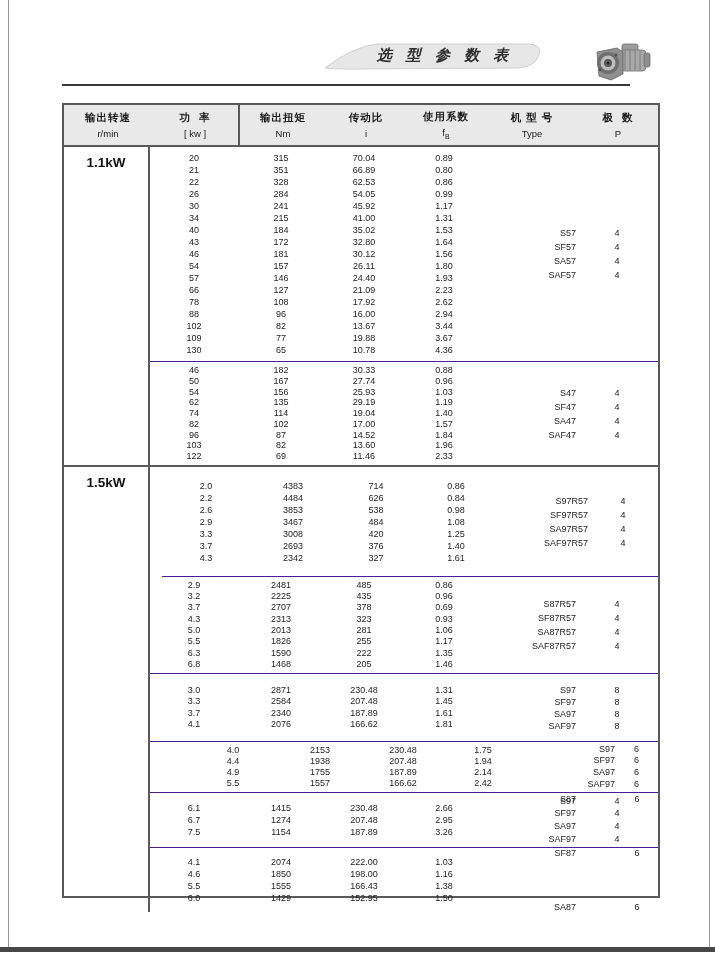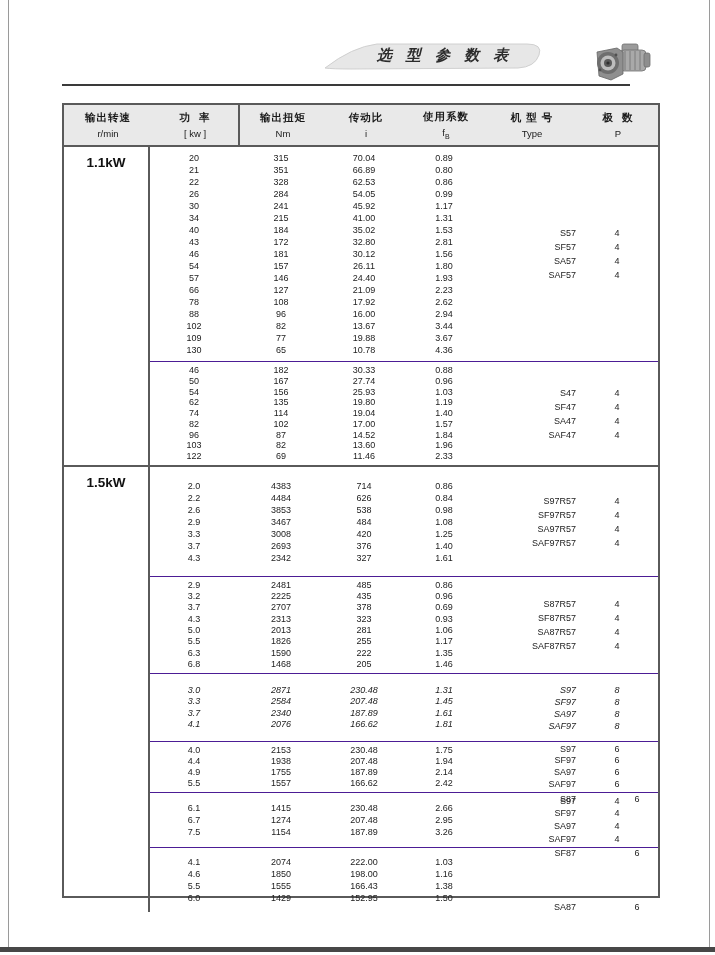--- a/index.html
+++ b/index.html
@@ -165,21 +165,21 @@
                 <span>215</span>
                 <span>41.00</span>
                 <span>1.31</span>
                 <span>40</span>
                 <span>184</span>
                 <span>35.02</span>
                 <span>1.53</span>
                 <span>43</span>
                 <span>172</span>
                 <span>32.80</span>
-                <span>2.81</span>
+                <span>1.64</span>
                 <span>46</span>
                 <span>181</span>
                 <span>30.12</span>
                 <span>1.56</span>
                 <span>54</span>
                 <span>157</span>
                 <span>26.11</span>
                 <span>1.80</span>
                 <span>57</span>
                 <span>146</span>
@@ -230,21 +230,21 @@
                 <span>50</span>
                 <span>167</span>
                 <span>27.74</span>
                 <span>0.96</span>
                 <span>54</span>
                 <span>156</span>
                 <span>25.93</span>
                 <span>1.03</span>
                 <span>62</span>
                 <span>135</span>
-                <span>19.80</span>
+                <span>29.19</span>
                 <span>1.19</span>
                 <span>74</span>
                 <span>114</span>
                 <span>19.04</span>
                 <span>1.40</span>
                 <span>82</span>
                 <span>102</span>
                 <span>17.00</span>
                 <span>1.57</span>
                 <span>96</span>
@@ -269,21 +269,21 @@
                 <div class="pole-cell">4</div>
                 <div class="type-cell"><span class="tprefix">SAF</span><span>47</span></div>
                 <div class="pole-cell">4</div>
               </div>
             </div>
           </div>
         </div>
         <div class="section">
           <div class="power-cell">1.5kW</div>
           <div class="blocks">
-            <div class="block" style="height: 110px;">
+            <div class="block" style="height: 110px; margin-left: 12px;">
               <div class="numgrid" style="line-height: 12px;">
                 <span>2.0</span>
                 <span>4383</span>
                 <span>714</span>
                 <span>0.86</span>
                 <span>2.2</span>
                 <span>4484</span>
                 <span>626</span>
                 <span>0.84</span>
                 <span>2.6</span>
@@ -357,21 +357,21 @@
                 <div class="type-cell"><span class="tprefix">S</span><span>87R57</span></div>
                 <div class="pole-cell">4</div>
                 <div class="type-cell"><span class="tprefix">SF</span><span>87R57</span></div>
                 <div class="pole-cell">4</div>
                 <div class="type-cell"><span class="tprefix">SA</span><span>87R57</span></div>
                 <div class="pole-cell">4</div>
                 <div class="type-cell"><span class="tprefix">SAF</span><span>87R57</span></div>
                 <div class="pole-cell">4</div>
               </div>
             </div>
-            <div class="block" style="height: 68px; font-style: italic;">
+            <div class="block" style="height: 68px;">
               <div class="numgrid" style="line-height: 11.5px;">
                 <span>3.0</span>
                 <span>2871</span>
                 <span>230.48</span>
                 <span>1.31</span>
                 <span>3.3</span>
                 <span>2584</span>
                 <span>207.48</span>
                 <span>1.45</span>
                 <span>3.7</span>
@@ -388,21 +388,21 @@
                 <div class="pole-cell">8</div>
                 <div class="type-cell"><span class="tprefix">SF</span><span>97</span></div>
                 <div class="pole-cell">8</div>
                 <div class="type-cell"><span class="tprefix">SA</span><span>97</span></div>
                 <div class="pole-cell">8</div>
                 <div class="type-cell"><span class="tprefix">SAF</span><span>97</span></div>
                 <div class="pole-cell">8</div>
               </div>
             </div>
             <div class="block" style="height: 51px;">
-              <div class="numgrid" style="line-height: 11.25px;">
+              <div class="numgrid" style="line-height: 11.25px; margin-left: 39px;">
                 <span>4.0</span>
                 <span>2153</span>
                 <span>230.48</span>
                 <span>1.75</span>
                 <span>4.4</span>
                 <span>1938</span>
                 <span>207.48</span>
                 <span>1.94</span>
                 <span>4.9</span>
                 <span>1755</span>

